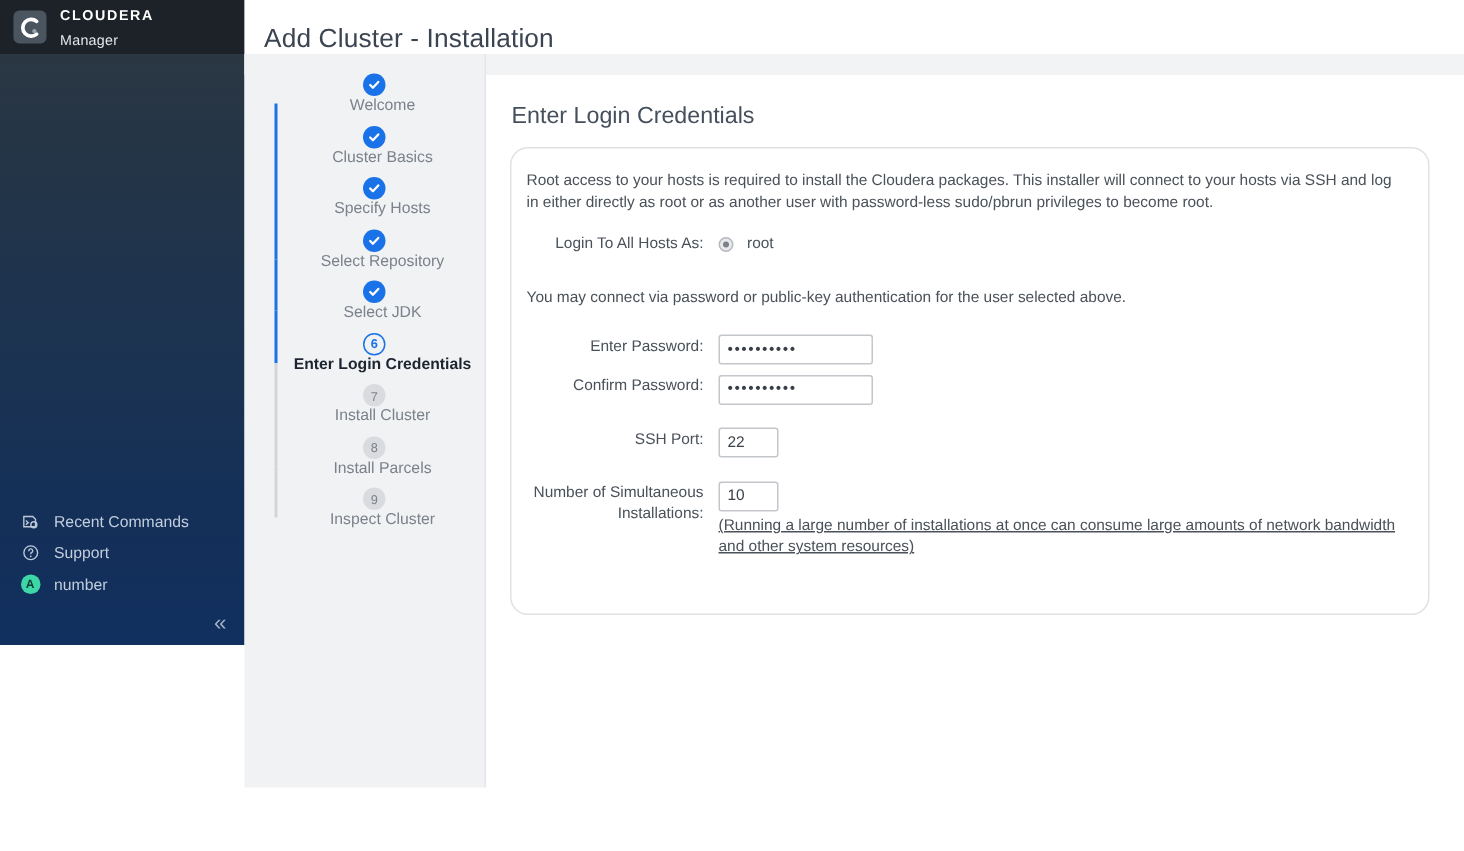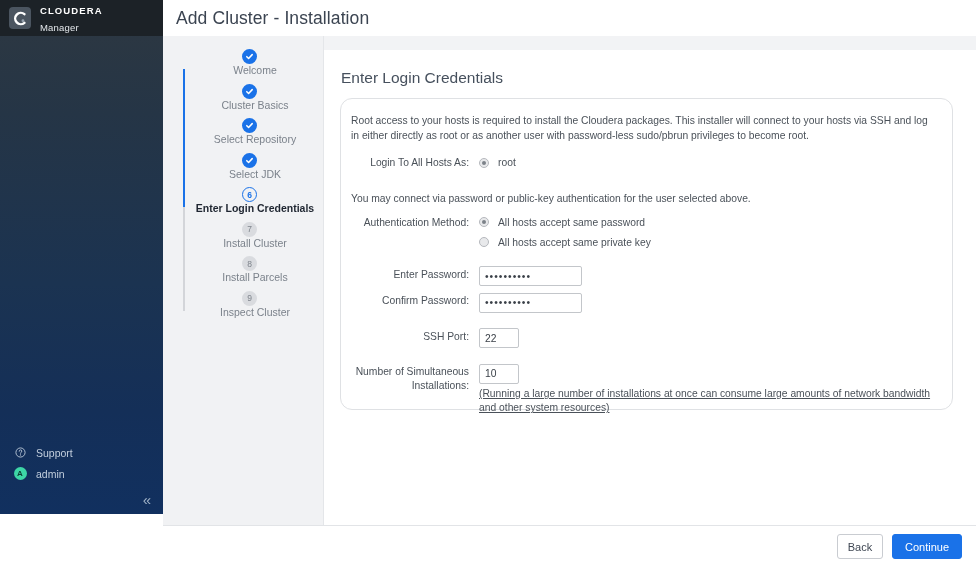--- a/index.html
+++ b/index.html
@@ -6,21 +6,21 @@
   html, body {
     width: 976px; height: 567px;
     font-family: "Liberation Sans", sans-serif;
     background: #ffffff;
     overflow: hidden;
   }
   .app { position: relative; width: 976px; height: 567px; }
 
   
   .leftnav {
-    position: absolute; left: 0; top: 0; width: 163px; height: 514px;
+    position: absolute; left: 0; top: 0; width: 163px; height: 430px;
     background: linear-gradient(180deg, #2e3841 0%, #253546 22%, #1b3351 55%, #142f58 80%, #11305f 100%);
     color: #cfd8e3;
   }
   .brand {
     position: absolute; left: 0; top: 0; width: 163px; height: 36px;
     background: #1c2227; display: flex; align-items: center; padding-left: 9px;
   }
   .brand-logo {
     width: 22px; height: 22px; border-radius: 4px; background: #4b5560;
     display: flex; align-items: center; justify-content: center; flex: none;
@@ -45,21 +45,21 @@
     display: flex; align-items: center; justify-content: center;
   }
   .collapse-btn {
     position: absolute; right: 12px; bottom: 7px; color: #9fb1c6;
     font-size: 15px; cursor: pointer; line-height: 1;
   }
 
   
   .header {
     position: absolute; left: 163px; top: 0; width: 813px; height: 36px;
-    background: #fff; display: flex; align-items: center; padding-left: 13px;
+    background: #fff; display: flex; align-items: flex-end; padding-left: 13px;
   }
   .header-title { font-size: 17.5px; color: #3b4451; font-weight: normal; letter-spacing: .1px; }
 
   
   .gray-strip {
     position: absolute; left: 163px; top: 36px; width: 813px; height: 14px;
     background: #f2f3f5;
   }
   .wizard {
     position: absolute; left: 163px; top: 36px; width: 161px; height: 489px;
@@ -158,37 +158,47 @@
         </svg>
       </span>
       <span class="brand-text">
         <span class="brand-name">CLOUDERA</span><br>
         <span class="brand-sub">Manager</span>
       </span>
     </div>
 
     <div class="nav-bottom">
 
+      <div class="nav-item">
+        <span class="nav-ico">
+          <svg width="12" height="11" viewBox="0 0 13 12">
+            <path d="M2 2.5 L8.5 2.5 L10.5 4.5 L10.5 10 L2 10 Z" fill="none" stroke="#bcc9d9" stroke-width="1"></path>
+            <path d="M3.5 5.5 L5.2 7 L3.5 8.5" fill="none" stroke="#bcc9d9" stroke-width="1"></path>
+            <circle cx="9.3" cy="8.6" r="2.2" fill="none" stroke="#bcc9d9" stroke-width="1"></circle>
+          </svg>
+        </span>
+        <span>Recent Commands</span>
+      </div>
 
       <div class="nav-item">
         <span class="nav-ico">
           <svg width="11" height="11" viewBox="0 0 12 12">
             <circle cx="6" cy="6" r="5" fill="none" stroke="#bcc9d9" stroke-width="1"></circle>
             <path d="M4.6 4.6a1.4 1.4 0 1 1 1.9 1.3c-.4.2-.5.5-.5.9" fill="none" stroke="#bcc9d9" stroke-width="1" stroke-linecap="round"></path>
             <circle cx="6" cy="8.6" r="0.65" fill="#bcc9d9"></circle>
           </svg>
         </span>
         <span>Support</span>
       </div>
 
       <div class="nav-item">
         <span class="nav-ico">
           <span class="avatar">A</span>
         </span>
-        <span>admin</span>
+        <span>number</span>
       </div>
     </div>
 
     <div class="collapse-btn">«</div>
   </div>
 
   <div class="header">
     <div class="header-title">Add Cluster - Installation</div>
   </div>
 
@@ -210,20 +220,29 @@
       <div class="step">
         <div class="connector blue"></div>
         <span class="step-mark done">
           <svg width="9" height="9" viewBox="0 0 10 10">
               <path d="M2 5.2 L4 7.2 L8 2.9" fill="none" stroke="#fff" stroke-width="1.7" stroke-linecap="round" stroke-linejoin="round"></path>
             </svg>
         </span>
         <span class="step-label">Cluster Basics</span>
       </div>
 
+      <div class="step">
+        <div class="connector blue"></div>
+        <span class="step-mark done">
+          <svg width="9" height="9" viewBox="0 0 10 10">
+              <path d="M2 5.2 L4 7.2 L8 2.9" fill="none" stroke="#fff" stroke-width="1.7" stroke-linecap="round" stroke-linejoin="round"></path>
+            </svg>
+        </span>
+        <span class="step-label">Specify Hosts</span>
+      </div>
 
       <div class="step">
         <div class="connector blue"></div>
         <span class="step-mark done">
           <svg width="9" height="9" viewBox="0 0 10 10">
               <path d="M2 5.2 L4 7.2 L8 2.9" fill="none" stroke="#fff" stroke-width="1.7" stroke-linecap="round" stroke-linejoin="round"></path>
             </svg>
         </span>
         <span class="step-label">Select Repository</span>
       </div>
@@ -278,34 +297,20 @@
             <label class="radio-line">
               <span class="radio checked"></span>
               <span class="radio-text">root</span>
             </label>
             <div style="height:5px"></div>
           </div>
         </div>
 
         <div class="para sub">You may connect via password or public-key authentication for the user selected above.</div>
 
-        <div class="frow">
-          <div class="flabel">Authentication Method:</div>
-          <div class="fctl">
-            <label class="radio-line">
-              <span class="radio checked"></span>
-              <span class="radio-text">All hosts accept same password</span>
-            </label>
-            <div style="height:3px"></div>
-            <label class="radio-line">
-              <span class="radio"></span>
-              <span class="radio-text">All hosts accept same private key</span>
-            </label>
-          </div>
-        </div>
 
         <div class="sp8"></div>
 
         <div class="frow">
           <div class="flabel">Enter Password:</div>
           <div class="fctl">
             <input class="txtinput pw" type="text" readonly="" value="••••••••••" style="">
           </div>
         </div>
 
@@ -332,18 +337,14 @@
           <div class="fctl">
             <input class="txtinput small" type="text" value="10" style="">
             <div class="hint">(Running a large number of installations at once can consume large amounts of network bandwidth and other system resources)</div>
           </div>
         </div>
 
       </div>
     </div>
   </div>
 
-  <div class="footer">
-    <button class="btn btn-back">Back</button>
-    <button class="btn btn-continue">Continue</button>
-  </div>
 
 </div>
 
 </body></html>

